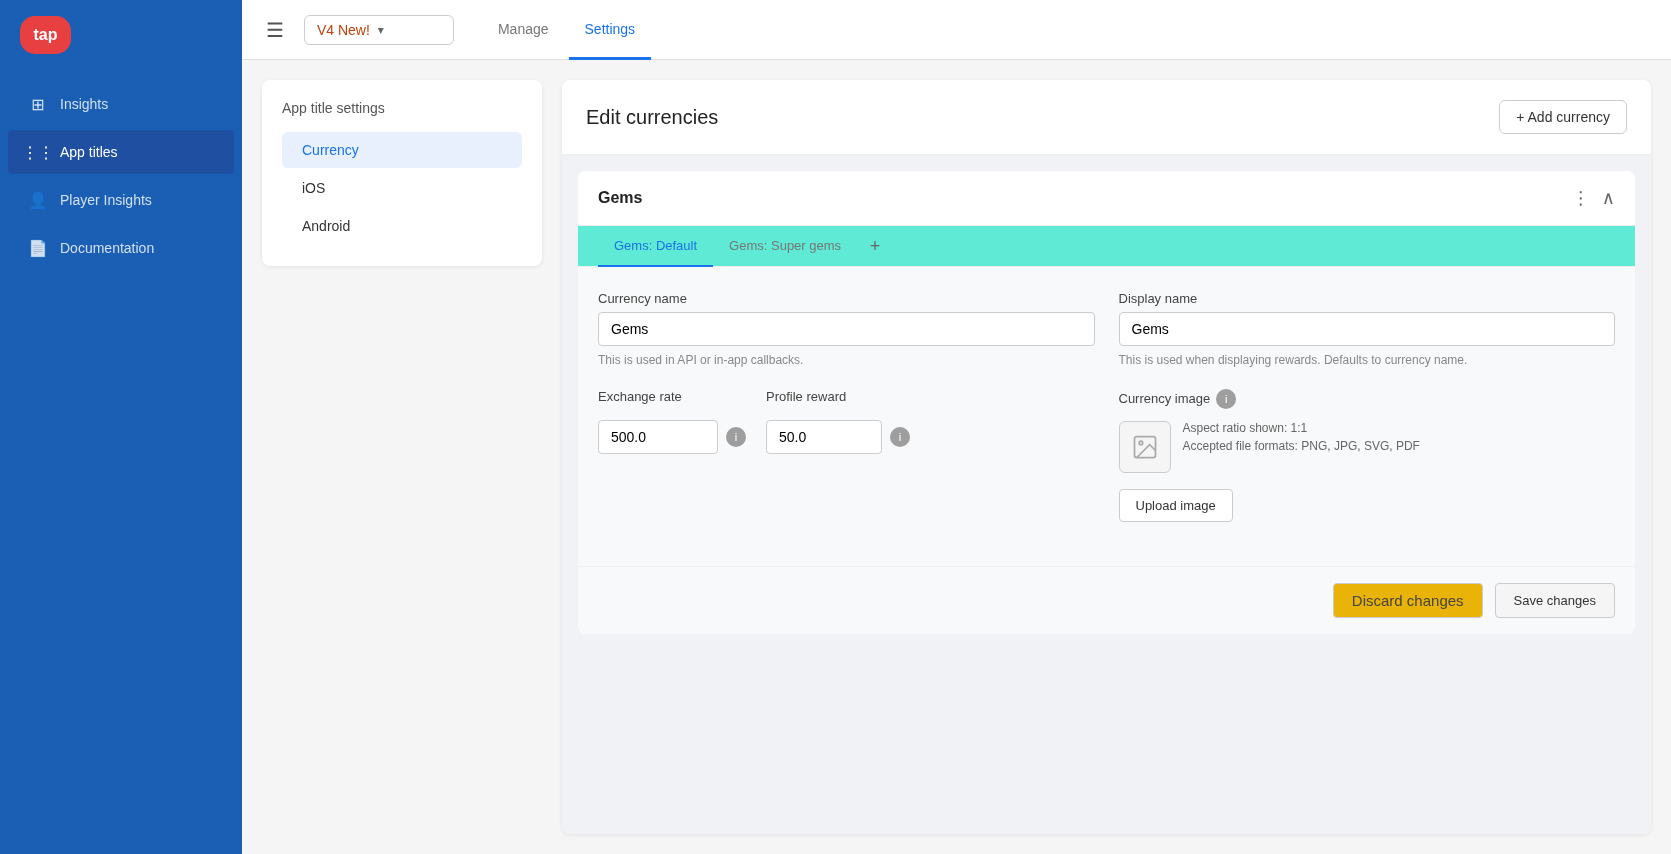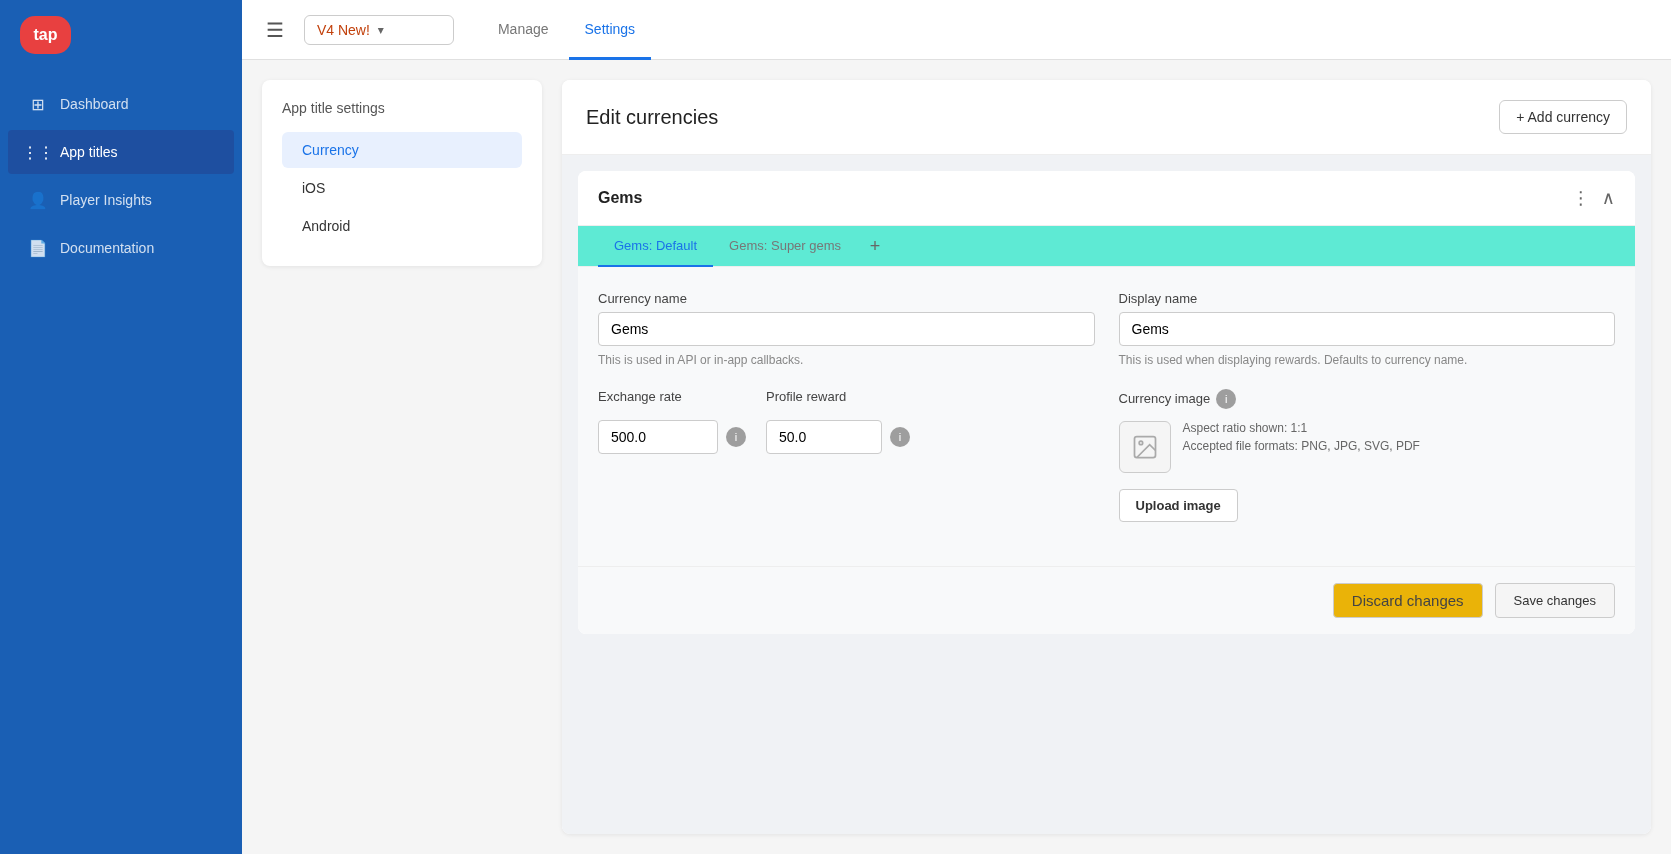--- a/index.html
+++ b/index.html
@@ -336,21 +336,20 @@
     .upload-btn {
       padding: 8px 16px;
       border: 1px solid #ccc;
       border-radius: 4px;
       background: white;
       cursor: pointer;
       font-size: 13px;
       color: #333;
       align-self: flex-start;
       margin-top: 4px;
-      font-weight: bold;
     }
 
     
     .card-footer {
       display: flex;
       justify-content: flex-end;
       gap: 12px;
       padding: 16px 20px;
       background: #f8f9fa;
       border-top: 1px solid #eee;
@@ -377,21 +376,21 @@
 </head>
 <body>
 
 <div class="sidebar">
   <div class="sidebar-logo">
     <div class="logo-box">tap</div>
   </div>
   <nav class="sidebar-nav">
     <div class="nav-item">
       <span class="nav-icon">⊞</span>
-      <span>Dashboard</span>
+      <span>Insights</span>
     </div>
     <div class="nav-item active">
       <span class="nav-icon">⋮⋮</span>
       <span>App titles</span>
     </div>
     <div class="nav-item">
       <span class="nav-icon">👤</span>
       <span>Player Insights</span>
     </div>
     <div class="nav-item">

